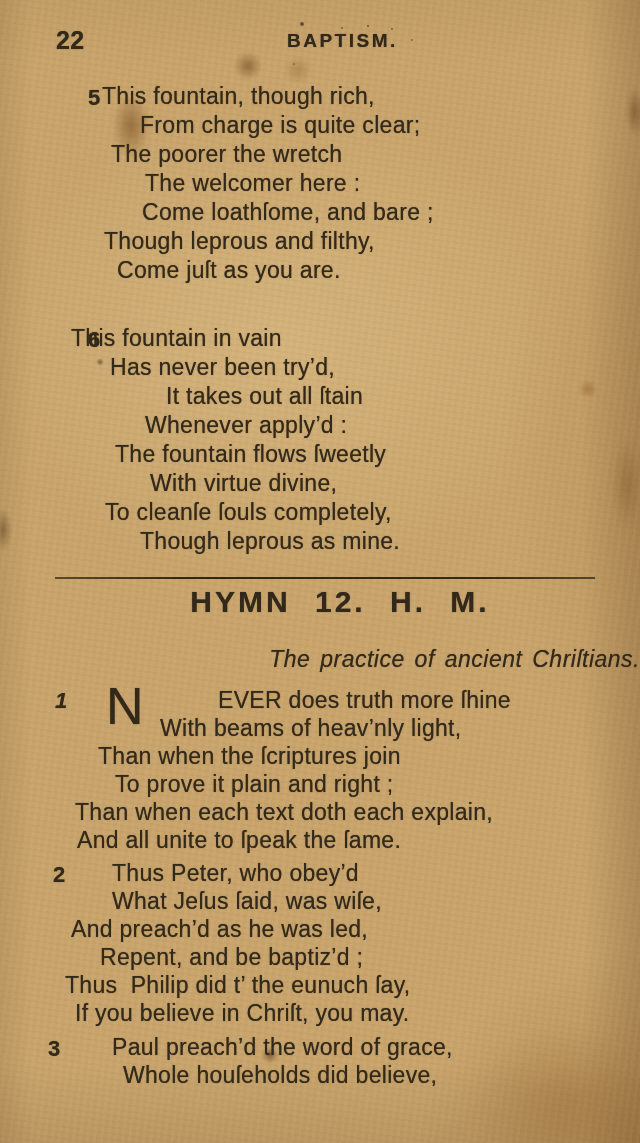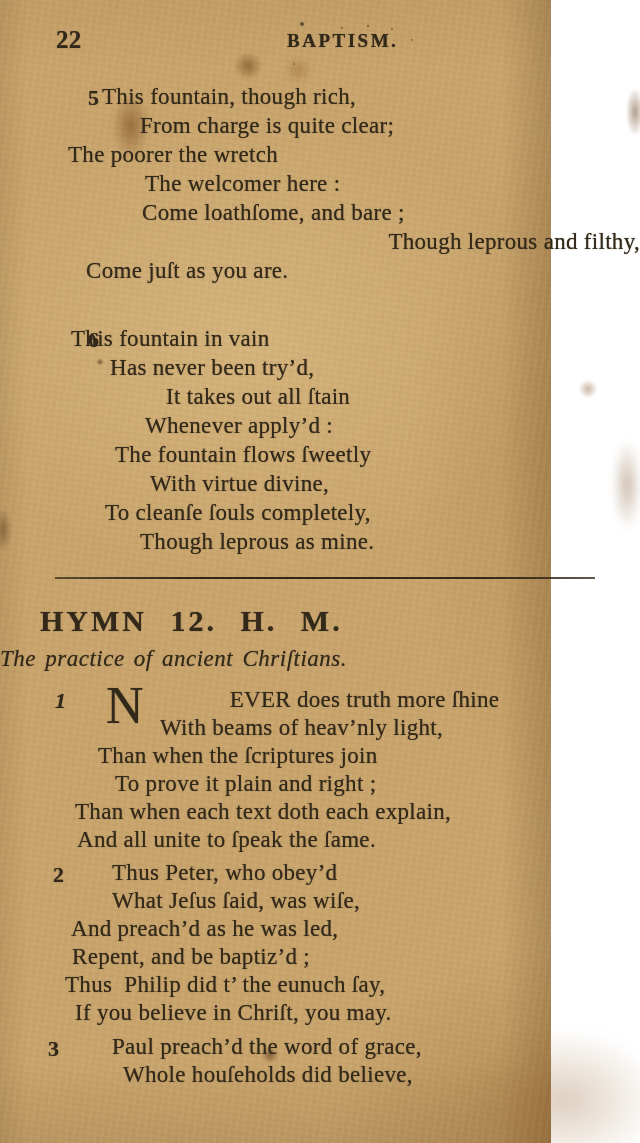--- a/index.html
+++ b/index.html
@@ -1,45 +1,45 @@
 <!DOCTYPE html>
 <html><head>
 <meta charset="utf-8">
 <style>
   html,body{margin:0;padding:0;}
   body{width:640px;height:1143px;overflow:hidden;}
   .page{
-    position:relative;width:551px;height:1143px;
+    position:relative;width:640px;height:1143px;
     background:
       radial-gradient(ellipse 420px 340px at 44% 30%, rgba(238,212,158,0.30), rgba(238,212,158,0) 70%),
       radial-gradient(ellipse 300px 260px at 100% 100%, rgba(136,92,44,0.38), rgba(136,92,44,0) 75%),
       radial-gradient(ellipse 200px 500px at 100% 42%, rgba(150,108,55,0.25), rgba(150,108,55,0) 70%),
       linear-gradient(90deg, rgba(128,96,50,0.20), rgba(128,96,50,0) 5%, rgba(128,96,50,0) 91%, rgba(104,72,34,0.30)),
       linear-gradient(0deg, rgba(116,84,42,0.18), rgba(116,84,42,0) 7%, rgba(116,84,42,0) 94%, rgba(150,116,64,0.14)),
       #c8a46c;
-    font-family:Liberation Serif, serif;
+    font-family:Liberation Sans, sans-serif;
     color:#33291a;
   }
   .tex{position:absolute;inset:0;pointer-events:none;
     background:
       repeating-linear-gradient(97deg, rgba(255,240,200,0.045) 0 3px, rgba(0,0,0,0) 3px 7px),
       repeating-linear-gradient(8deg, rgba(90,60,25,0.035) 0 2px, rgba(0,0,0,0) 2px 6px);
   }
   .ink{position:absolute;text-shadow:0 0 1px rgba(55,44,26,0.75);letter-spacing:0.3px;white-space:pre;}
   .pagenum{top:26px;left:56px;font-size:25px;font-weight:bold;}
   .runhead{top:30px;left:287px;font-size:19px;font-weight:bold;letter-spacing:2.5px;}
   .verse{position:absolute;left:0;width:640px;}
   .vnum{position:absolute;font-size:22px;font-weight:bold;text-shadow:0 0 1px rgba(55,44,26,0.75);}
   .line{font-size:23px;line-height:var(--lh);white-space:pre;}
   .dropcap{position:absolute;font-size:52px;line-height:40px;text-shadow:0 0 1px rgba(55,44,26,0.8);}
   .divider{position:absolute;top:577px;left:55px;width:540px;height:2px;border:none;margin:0;
     background:linear-gradient(90deg, rgba(52,42,25,0.75), rgba(40,32,19,0.95) 25%, rgba(40,32,19,0.92) 80%, rgba(60,48,28,0.8));}
-  .hymntitle{position:absolute;top:604px;left:0;right:0;padding-left:40px;
+  .hymntitle{position:absolute;top:585px;left:0;right:0;text-align:center;padding-left:40px;
     font-size:30px;font-weight:bold;letter-spacing:3px;word-spacing:13px;text-shadow:0 0 1px rgba(55,44,26,0.8);}
-  .hymnsub{position:absolute;top:646px;left:0;right:6px;text-align:left;
+  .hymnsub{position:absolute;top:646px;left:0;right:0;text-align:right;
     font-size:23px;font-style:italic;letter-spacing:0.5px;word-spacing:3px;text-shadow:0 0 1px rgba(55,44,26,0.7);}
   .stain{position:absolute;border-radius:50%;pointer-events:none;}
 </style>
 </head>
 <body>
 
 <div class="page">
   <div class="tex"></div>
 
   <div class="stain" style="left:112px;top:98px;width:38px;height:62px;background:radial-gradient(ellipse at 50% 45%, rgba(112,66,24,0.55), rgba(112,66,24,0) 70%);filter:blur(2px);"></div>
@@ -54,25 +54,25 @@
   <div class="stain" style="left:470px;top:1030px;width:190px;height:140px;background:radial-gradient(ellipse, rgba(146,98,46,0.30), rgba(146,98,46,0) 72%);filter:blur(6px);"></div>
   <div class="stain" style="left:300px;top:22px;width:4px;height:4px;background:rgba(60,45,24,0.7);box-shadow:40px 4px 0 -1px rgba(60,45,24,0.6), 66px 2px 0 -1px rgba(60,45,24,0.65), 90px 5px 0 -1px rgba(60,45,24,0.55), 110px 16px 0 -1px rgba(60,45,24,0.5), -8px 40px 0 -1px rgba(60,45,24,0.4);"></div>
 
   <span class="ink pagenum">22</span>
   <span class="ink runhead">BAPTISM.</span>
 
   <div class="verse" style="top:82px;--lh:29px;">
     <span class="vnum" style="left:88px;top:3px;">5</span>
     <div class="line ink" style="position:static;padding-left:102px;">This fountain, though rich,</div>
     <div class="line ink" style="position:static;padding-left:140px;">From charge is quite clear;</div>
-    <div class="line ink" style="position:static;padding-left:68px;">The poorer the wretch</div>
+    <div class="line ink" style="position:static;padding-left:111px;">The poorer the wretch</div>
     <div class="line ink" style="position:static;padding-left:145px;">The welcomer here :</div>
     <div class="line ink" style="position:static;padding-left:142px;">Come loathſome, and bare ;</div>
-    <div class="line ink" style="position:static;padding-left:104px;text-align:right;">Though leprous and filthy,</div>
-    <div class="line ink" style="position:static;padding-left:86px;">Come juſt as you are.</div>
+    <div class="line ink" style="position:static;padding-left:104px;">Though leprous and filthy,</div>
+    <div class="line ink" style="position:static;padding-left:117px;">Come juſt as you are.</div>
   </div>
 
   <div class="verse" style="top:324px;--lh:29px;">
     <span class="vnum" style="left:88px;top:3px;">6</span>
     <div class="line ink" style="position:static;padding-left:71px;">This fountain in vain</div>
     <div class="line ink" style="position:static;padding-left:110px;">Has never been try’d,</div>
     <div class="line ink" style="position:static;padding-left:148px;margin-left:18px;">It takes out all ſtain</div>
     <div class="line ink" style="position:static;padding-left:145px;">Whenever apply’d :</div>
     <div class="line ink" style="position:static;padding-left:115px;">The fountain flows ſweetly</div>
     <div class="line ink" style="position:static;padding-left:150px;">With virtue divine,</div>
@@ -94,21 +94,21 @@
     <div class="line ink" style="position:static;padding-left:115px;">To prove it plain and right ;</div>
     <div class="line ink" style="position:static;padding-left:75px;">Than when each text doth each explain,</div>
     <div class="line ink" style="position:static;padding-left:77px;">And all unite to ſpeak the ſame.</div>
   </div>
 
   <div class="verse" style="top:859px;--lh:28px;">
     <span class="vnum" style="left:53px;top:3px;">2</span>
     <div class="line ink" style="position:static;padding-left:112px;">Thus Peter, who obey’d</div>
     <div class="line ink" style="position:static;padding-left:112px;">What Jeſus ſaid, was wiſe,</div>
     <div class="line ink" style="position:static;padding-left:71px;">And preach’d as he was led,</div>
-    <div class="line ink" style="position:static;padding-left:72px;">Repent, and be baptiz’d ;</div>
+    <div class="line ink" style="position:static;padding-left:100px;">Repent, and be baptiz’d ;</div>
     <div class="line ink" style="position:static;padding-left:65px;">Thus  Philip did t’ the eunuch ſay,</div>
     <div class="line ink" style="position:static;padding-left:75px;">If you believe in Chriſt, you may.</div>
   </div>
 
   <div class="verse" style="top:1033px;--lh:28px;">
     <span class="vnum" style="left:48px;top:3px;">3</span>
     <div class="line ink" style="position:static;padding-left:112px;">Paul preach’d the word of grace,</div>
     <div class="line ink" style="position:static;padding-left:123px;">Whole houſeholds did believe,</div>
   </div>
 </div>

